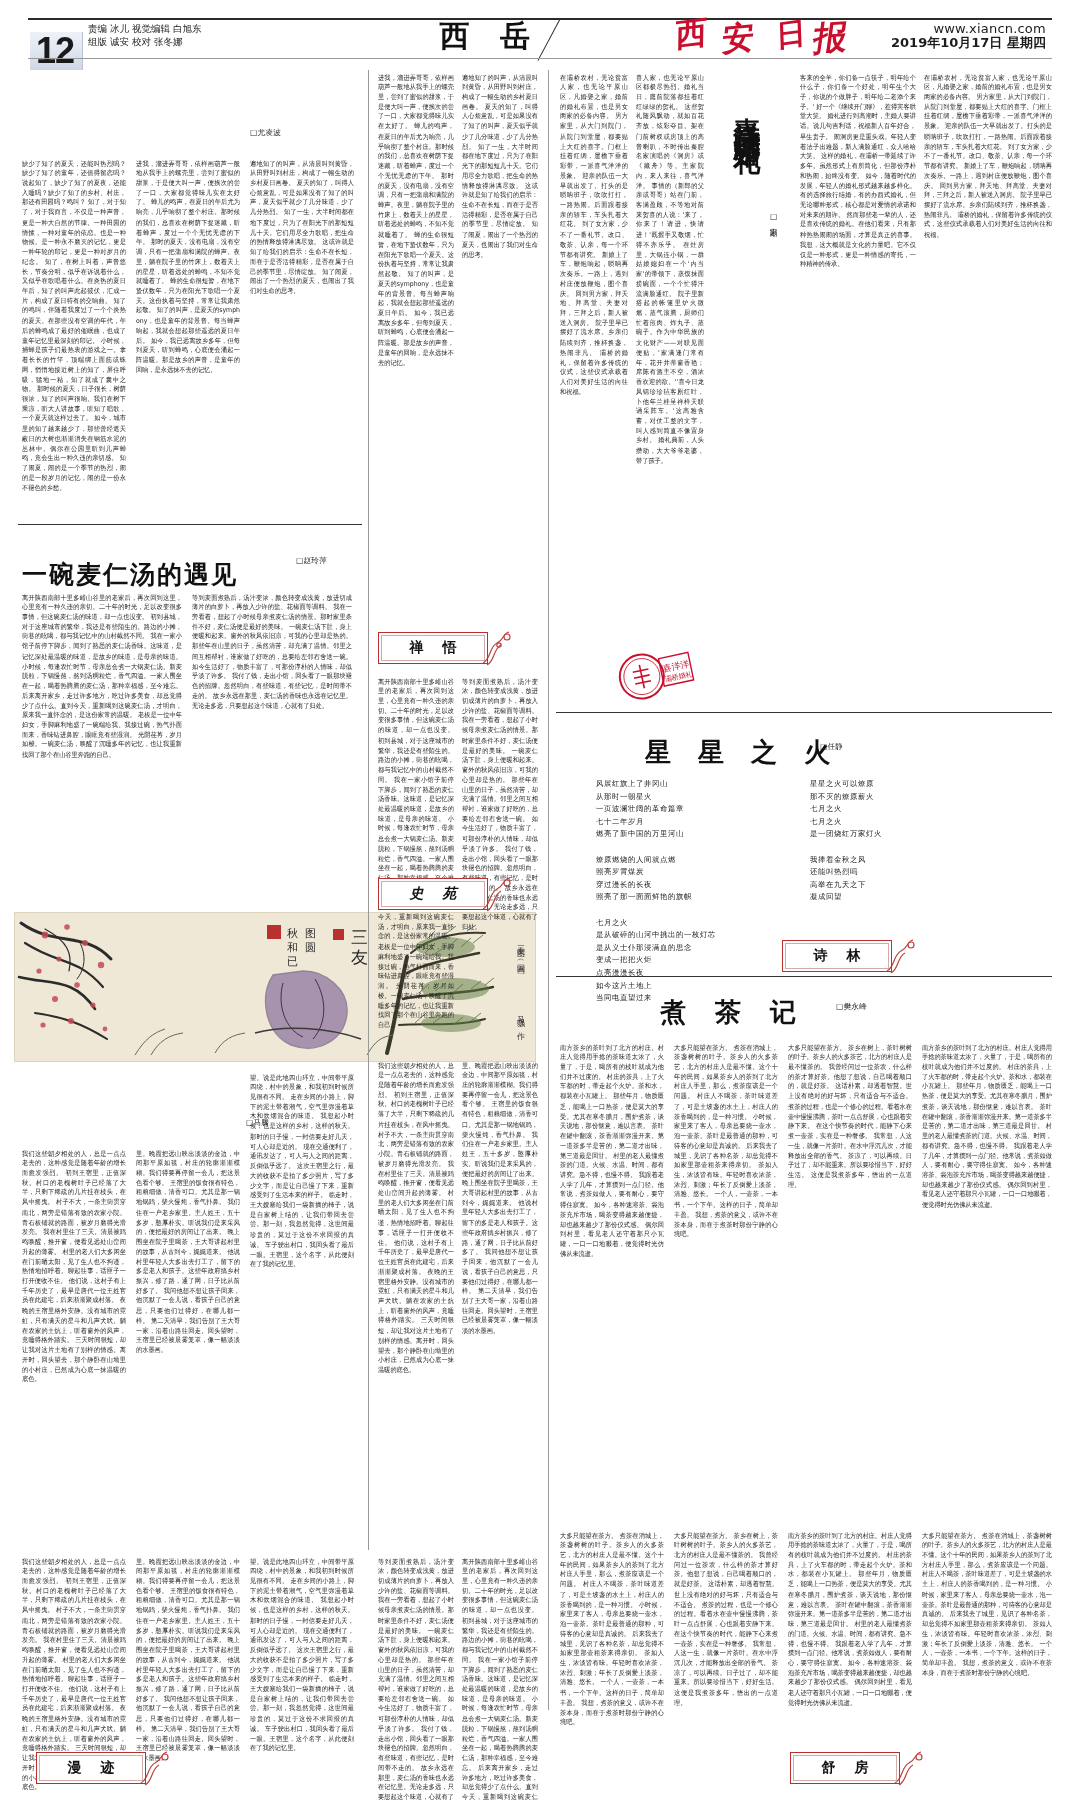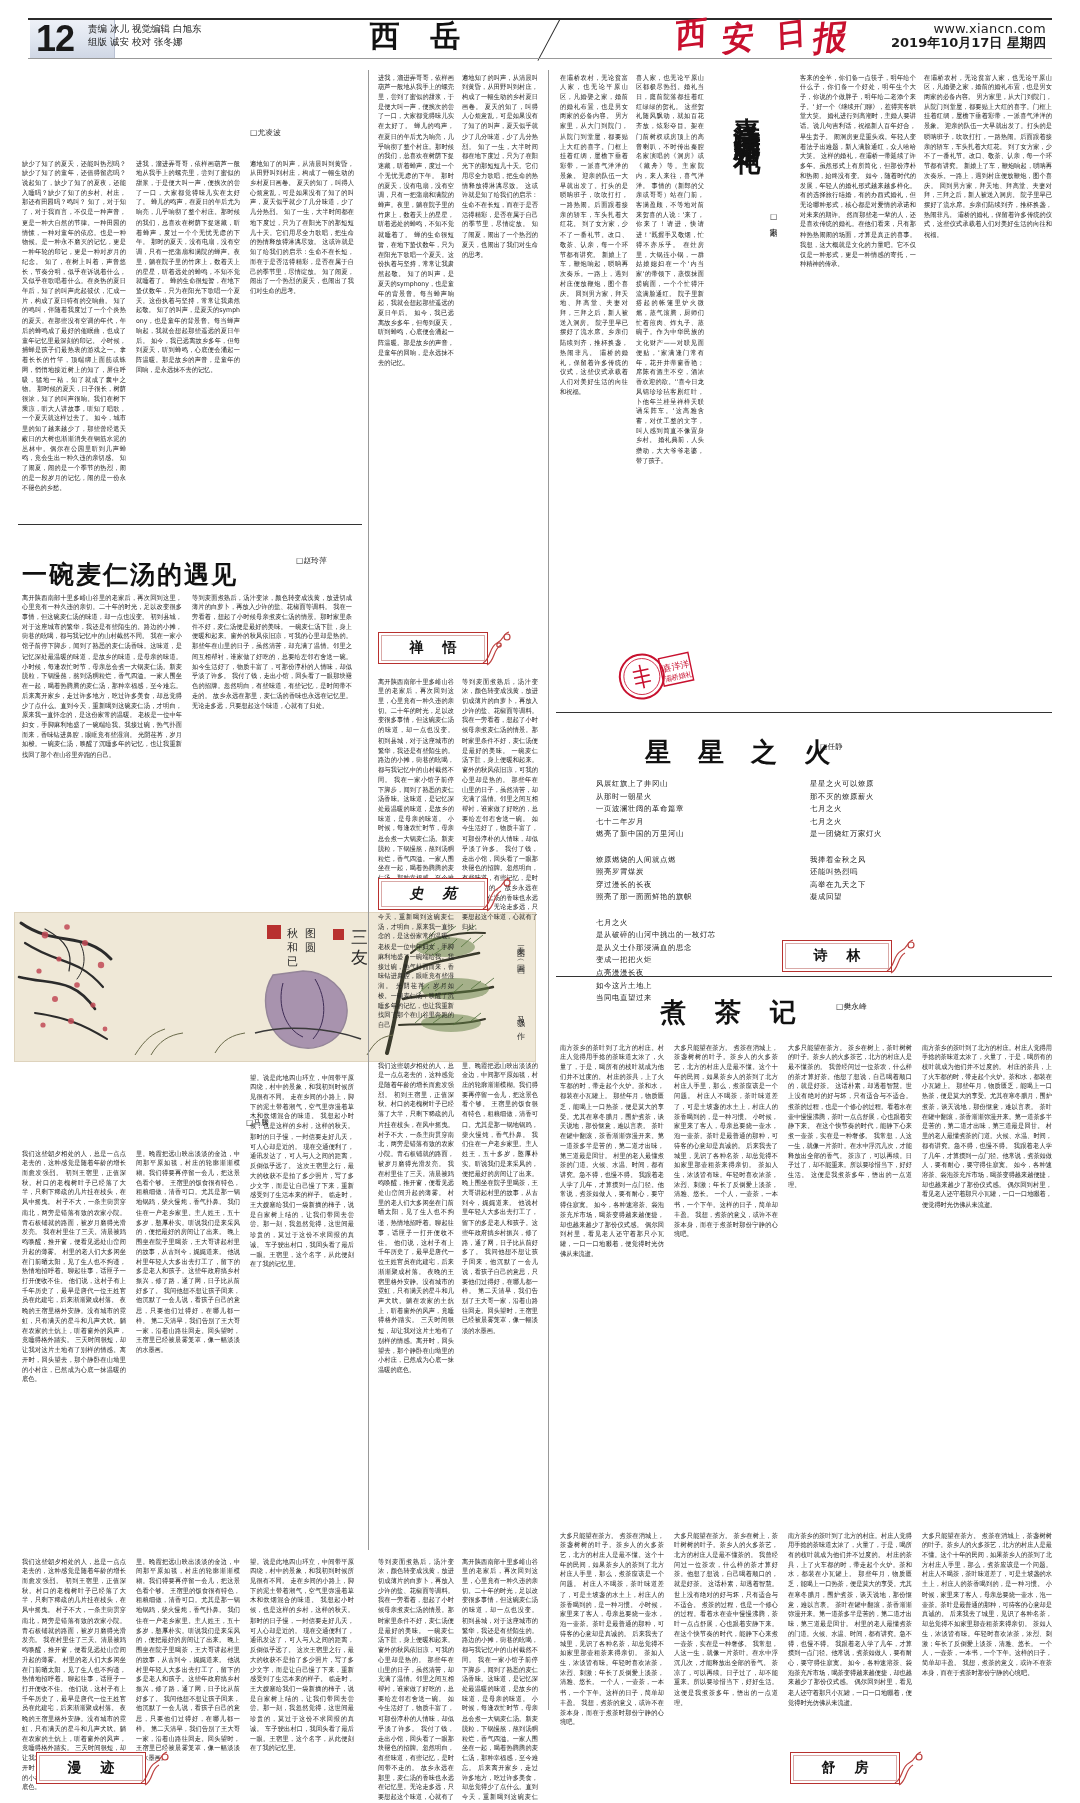--- a/index.html
+++ b/index.html
@@ -12,28 +12,28 @@
     overflow:hidden;
   }
   .page{position:relative;width:1080px;height:1803px;}
 
   
   .masthead{position:absolute;left:0;top:0;width:1080px;height:60px;}
   .mast-rule{position:absolute;left:28px;top:18px;width:1024px;height:2px;background:#2b2b2b;}
   .mast-diag{position:absolute;left:560px;top:18px;width:70px;height:40px;}
   .mast-diag:after{content:"";position:absolute;left:0;top:0;width:1px;height:48px;background:#2b2b2b;
      transform:rotate(28deg);transform-origin:top left;}
-  .pagebox{position:absolute;left:30px;top:20px;width:52px;height:38px;
+  .pagebox{position:absolute;left:30px;top:32px;width:52px;height:38px;
      background:linear-gradient(180deg,#eef1f7 0%,#dfe5ef 55%,#cfd6e4 100%);
-     border-right:1px solid #b9c1d2;padding-left:32px;}
+     border-right:1px solid #b9c1d2;}
   .pagenum{position:absolute;left:6px;top:-1px;font-size:36px;line-height:40px;font-weight:700;
      color:#1a1a1a;letter-spacing:-1px;font-family:"Liberation Sans",sans-serif;}
   .credits{position:absolute;left:88px;top:22px;font-size:9.5px;line-height:13px;color:#1c1c1c;
      font-family:"DejaVu Sans",sans-serif;font-weight:400;white-space:nowrap;}
-  .section-title{position:absolute;left:300px;top:16px;width:240px;text-align:center;
+  .section-title{position:absolute;left:300px;top:16px;width:240px;text-align:right;
      font-size:30px;line-height:40px;font-weight:700;letter-spacing:10px;color:#111;
      font-family:"DejaVu Sans",sans-serif;}
   .nameplate{position:absolute;left:676px;top:12px;width:220px;height:44px;}
   .nameplate svg{display:block;}
   .masthead-right{position:absolute;left:891px;top:22px;font-size:13px;line-height:14px;
      color:#1c1c1c;text-align:right;white-space:nowrap;}
   .masthead-right .url{letter-spacing:.2px;}
   .masthead-right .date{font-weight:700;}
 
   

